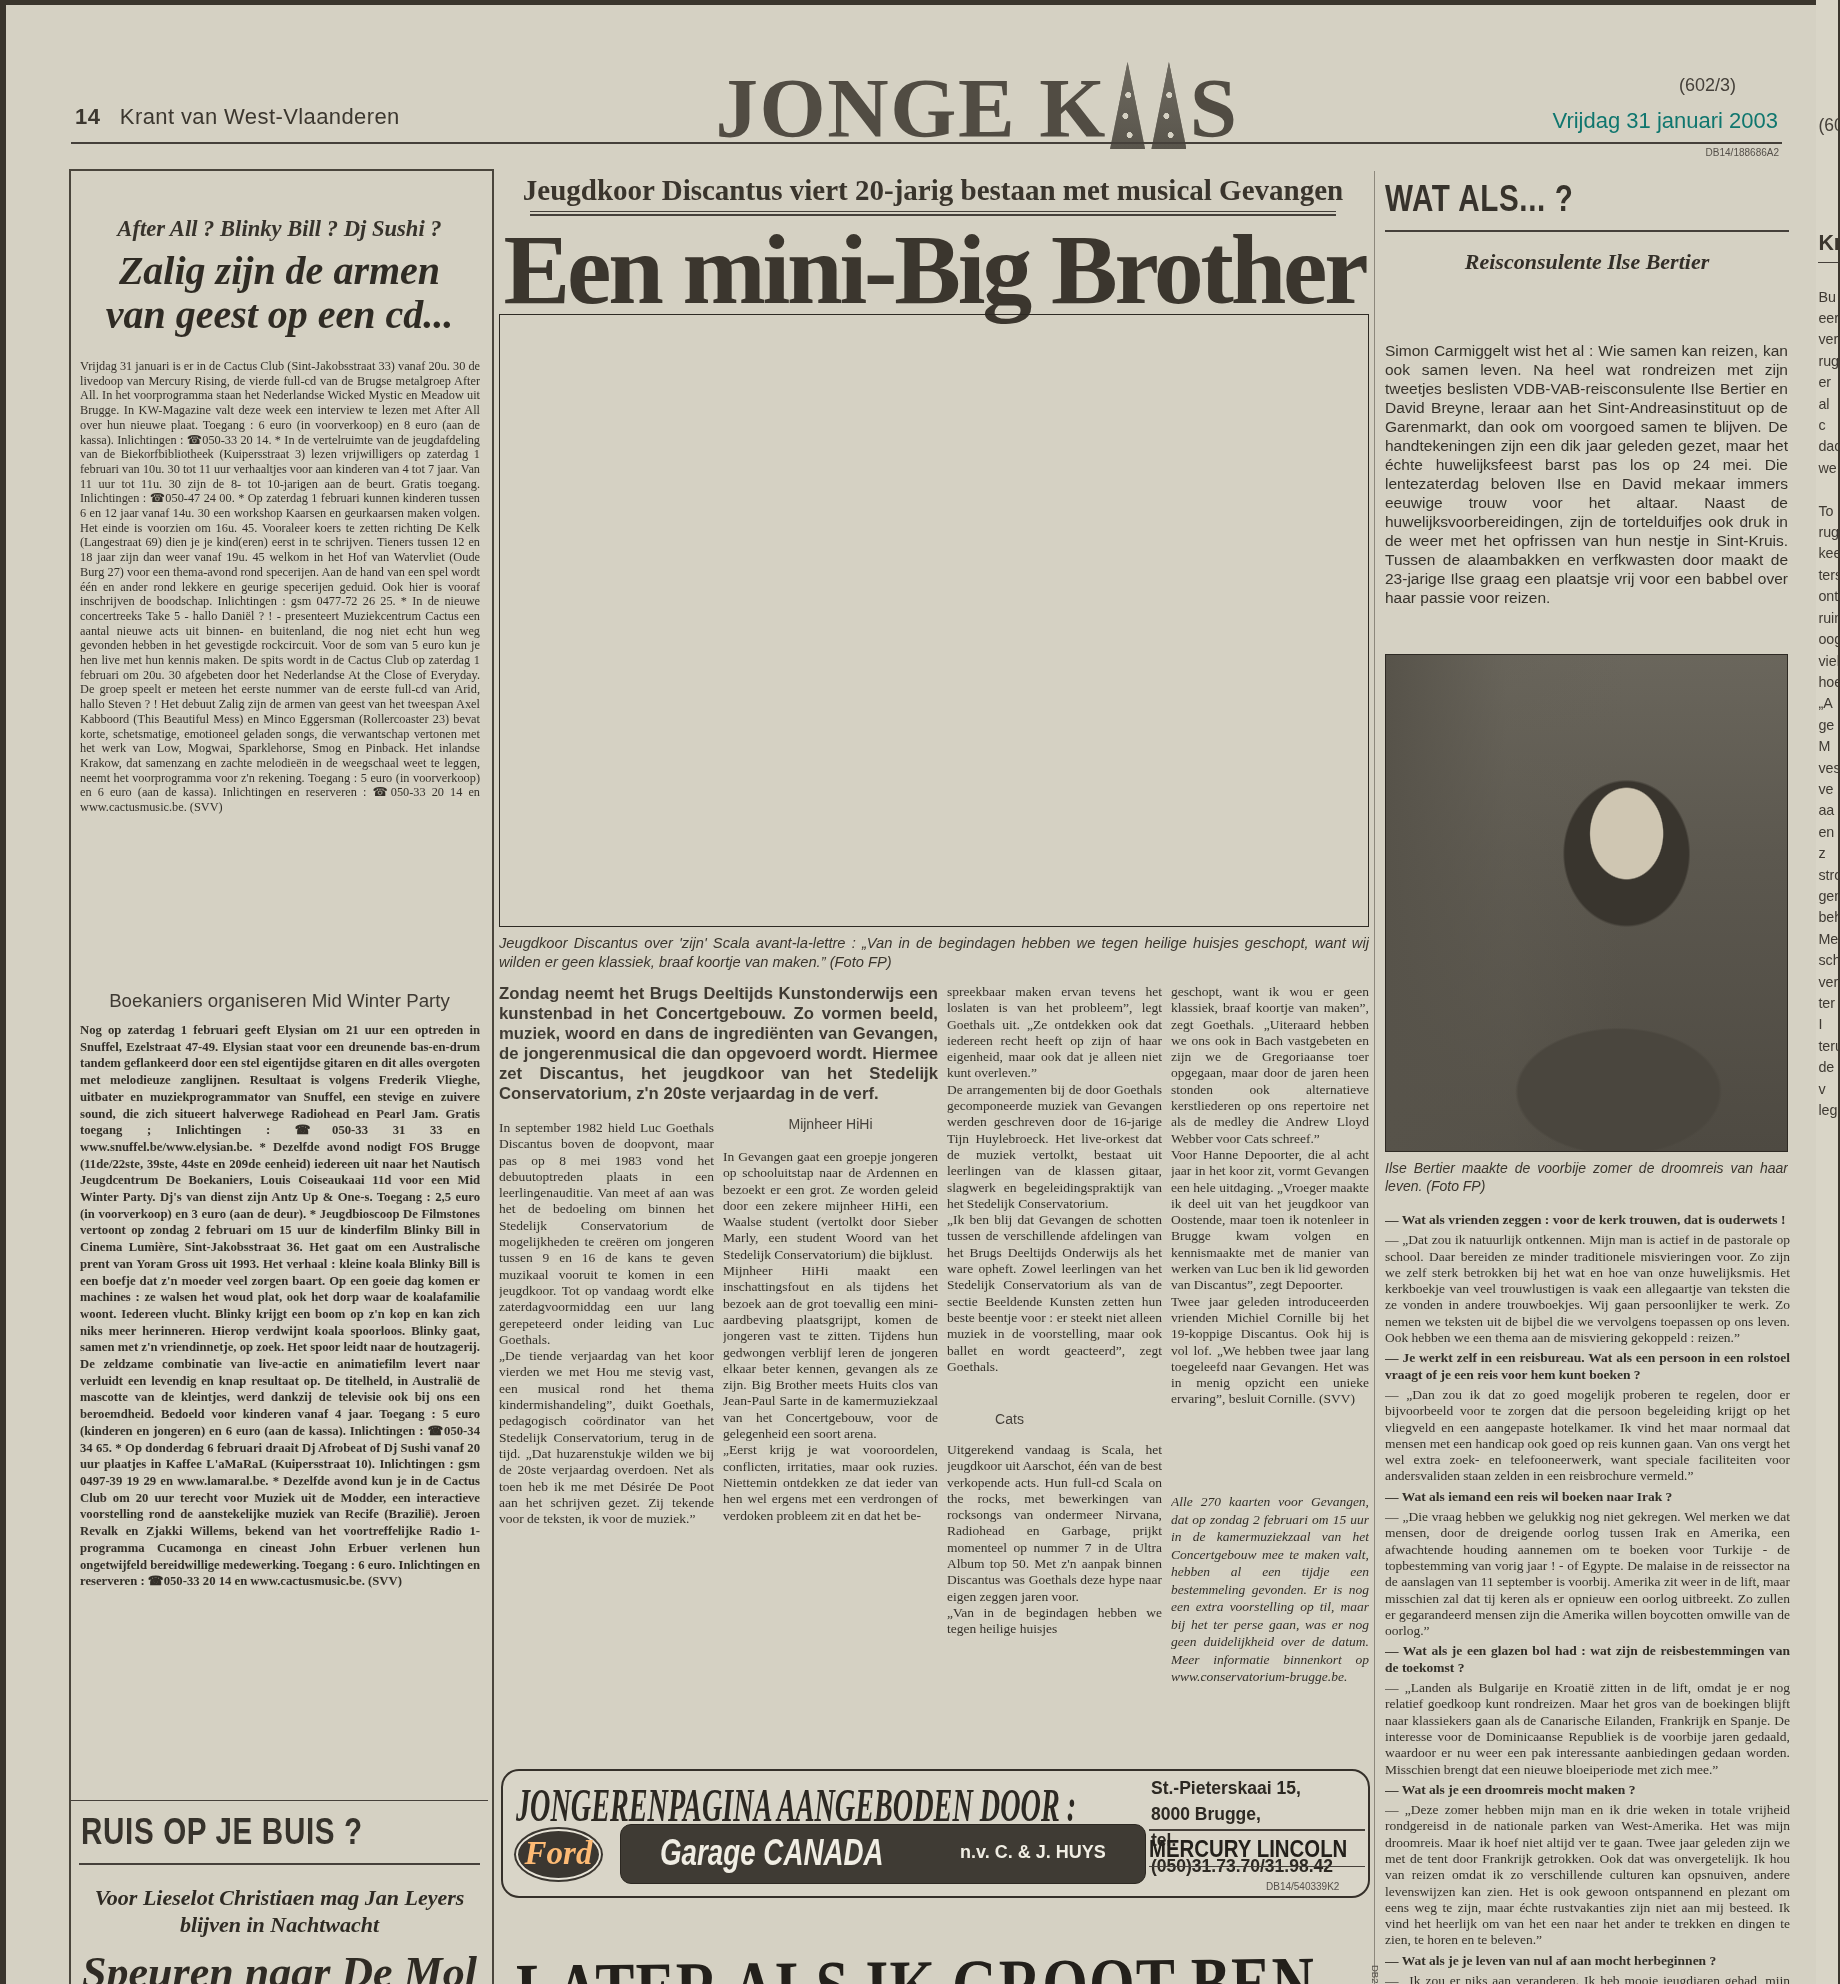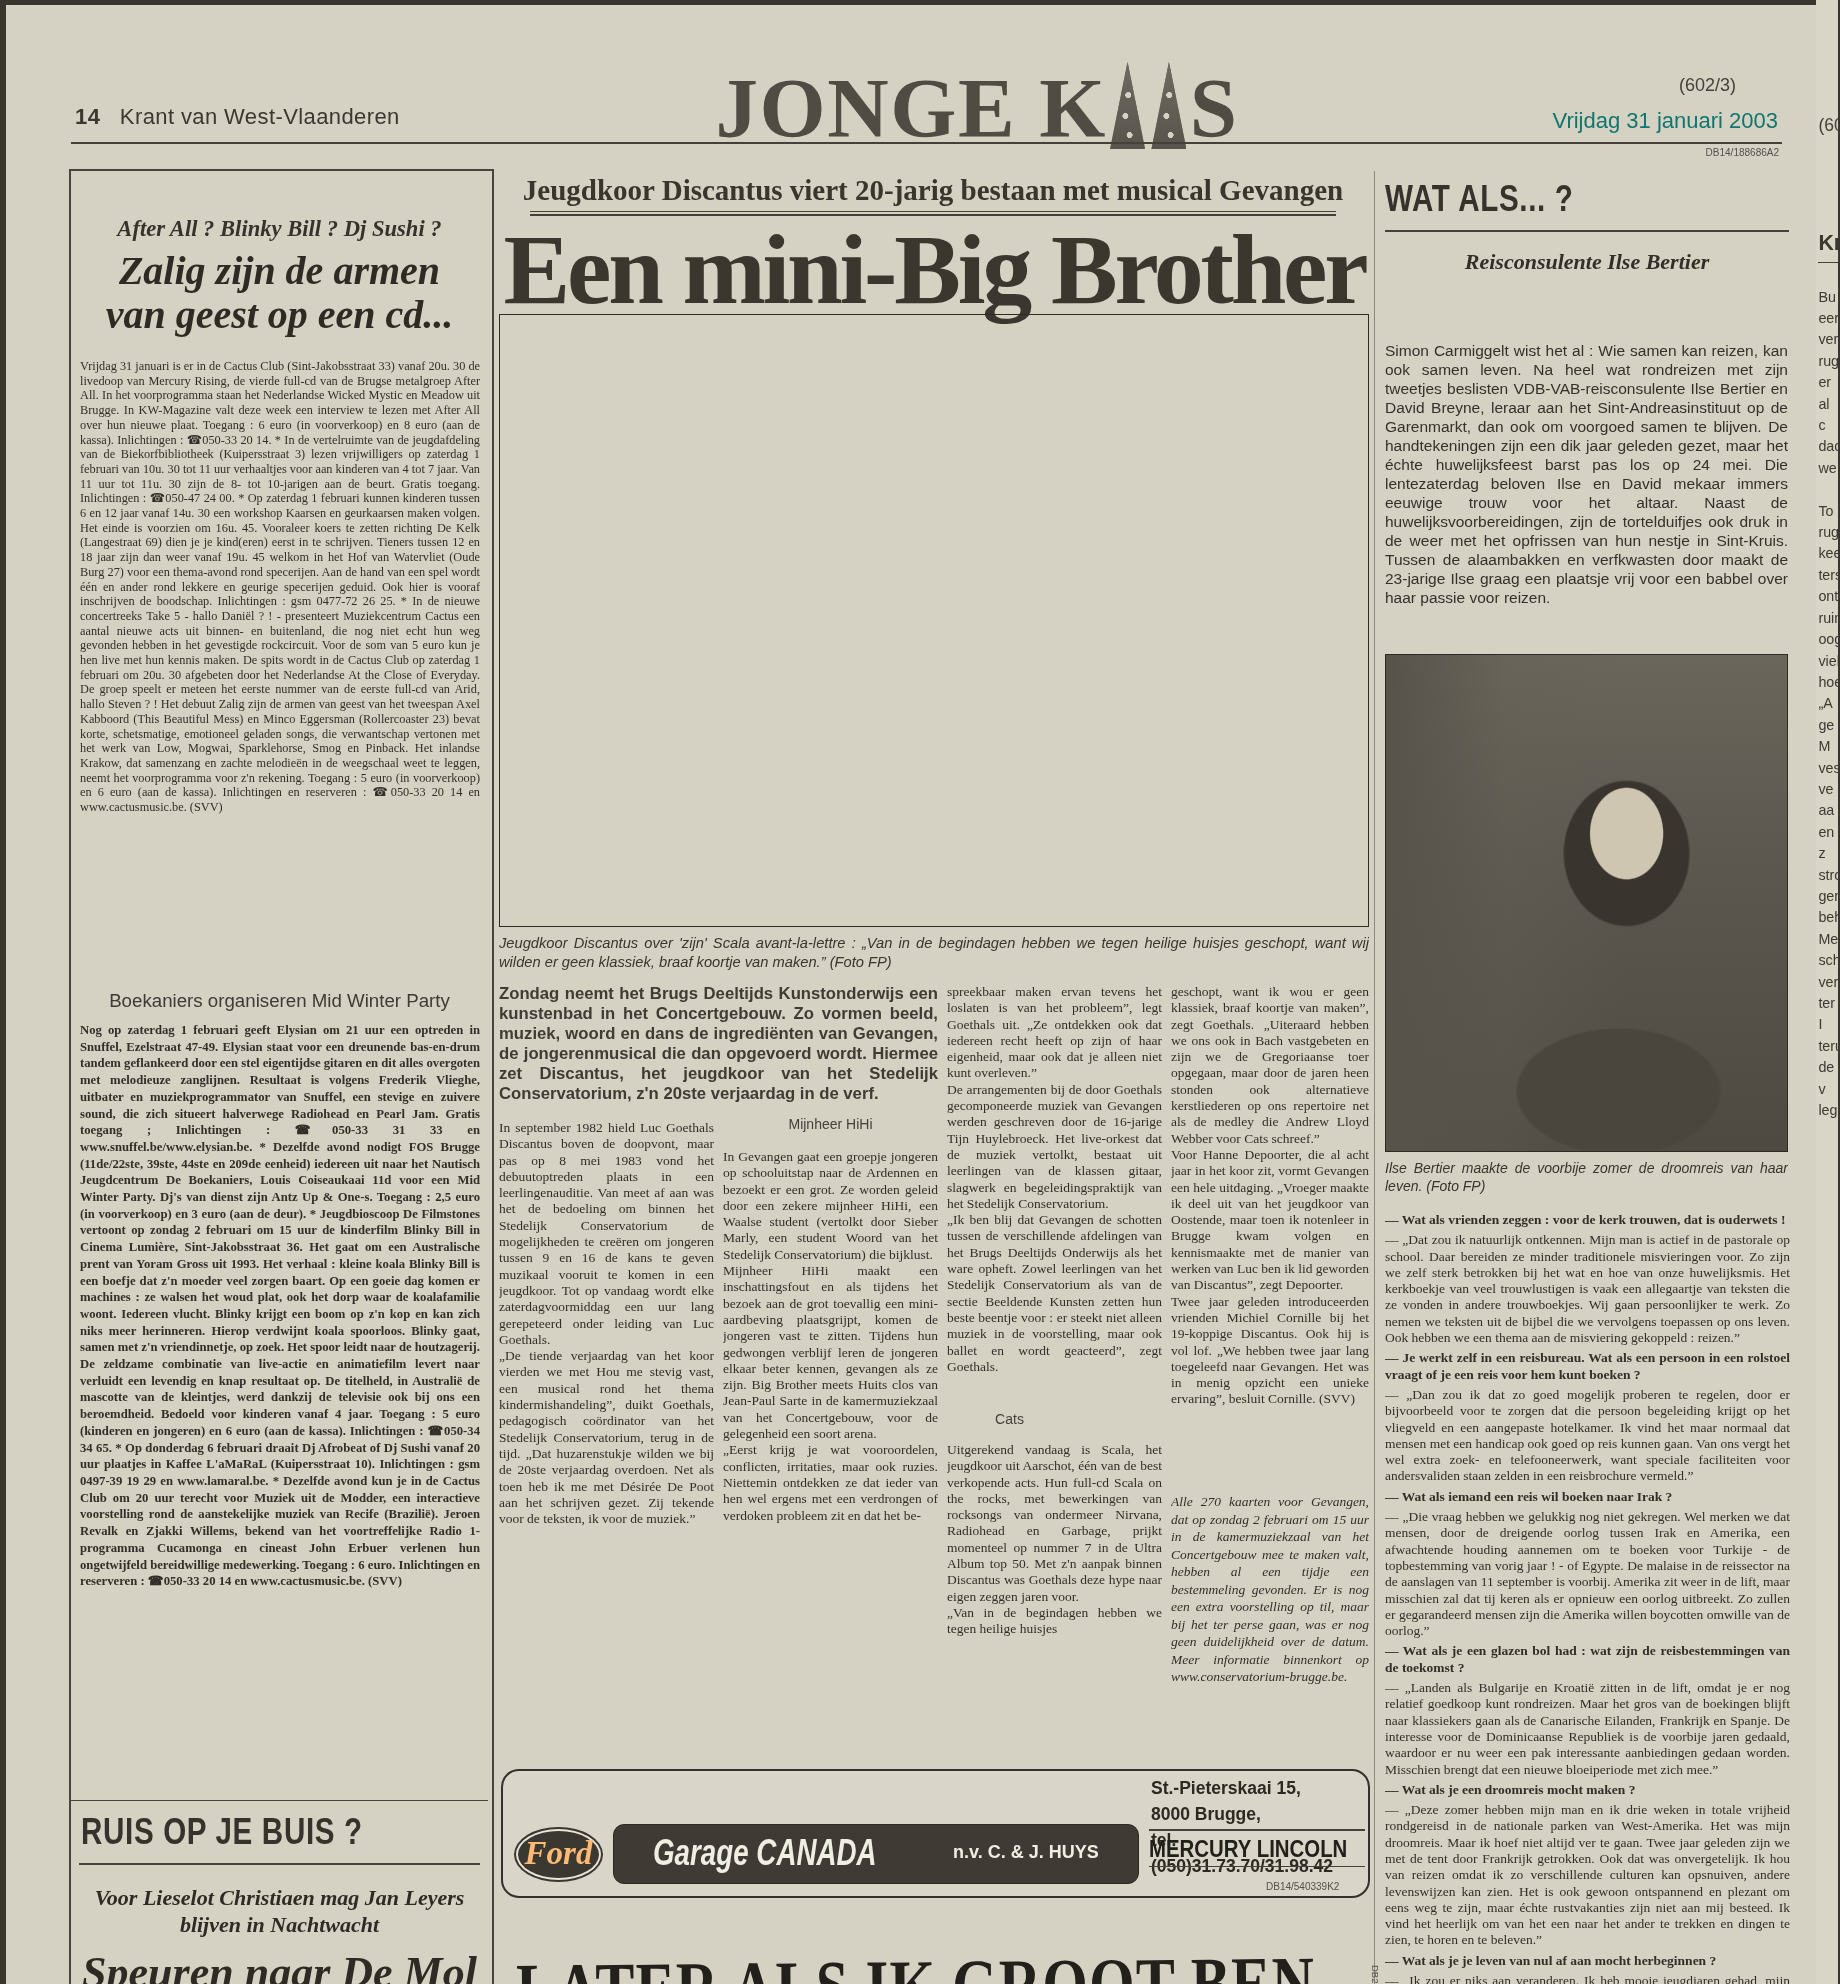--- a/index.html
+++ b/index.html
@@ -38,21 +38,21 @@
   .introb{font-weight:bold;font-size:16.7px;line-height:20px;color:#403b33;}
   .colser{font-size:13.5px;line-height:16.3px;}
   .subhead{font-size:14px;color:#45403a;}
   
   .adbox{border:2px solid #35302a;border-radius:18px;background:#d9d5c8;}
   .adtitle{font-weight:900;font-style:italic;font-size:47px;color:#2c2822;}
   .adaddr{font-weight:bold;font-size:17.5px;line-height:26px;color:#2c2822;}
   .fordoval{border:2px solid #e8e4d8;border-radius:50%;background:#3b3731;color:#fdba74;
             font-style:italic;font-weight:bold;font-size:33px;text-align:center;
             box-shadow:0 0 0 2px #3b3731;}
-  .canbox{background:#3f3b34;border-radius:11px;border:1.6px solid #2c2822;color:#f0ede3;}
+  .canbox{background:#3f3b34;border-radius:11px;border:1.6px solid #2c2822;color:#f0ede3;margin-left:7px;}
   .mercury{font-weight:900;font-size:24px;color:#23201b;}
   .tiny{font-size:10px;color:#55504a;}
   
   .watkick{font-style:italic;font-weight:bold;font-size:22px;}
   .wathead{font-style:italic;font-weight:bold;font-size:47px;color:#2f2b24;}
   .watintro{font-size:15.5px;line-height:19px;color:#35312a;}
   .qa p{margin:0 0 4px 0;font-size:13.5px;line-height:16.3px;}
   .qa .q{font-weight:bold;}
   .vtext{writing-mode:vertical-rl;font-size:9.5px;color:#55504a;}
   
@@ -134,20 +134,23 @@
 „Ik ben blij dat Gevangen de schotten tussen de verschillende afdelingen van het Brugs Deeltijds Onderwijs als het ware opheft. Zowel leerlingen van het Stedelijk Conservatorium als van de sectie Beeldende Kunsten zetten hun beste beentje voor : er steekt niet alleen muziek in de voorstelling, maar ook ballet en wordt geacteerd”, zegt Goethals.</div>
   <div class="abs center sans subhead" style="left:902px;top:1411px;width:215px;">Cats</div>
   <div class="abs just colser clip pre" style="left:947px;top:1442px;width:215px;height:294px;">Uitgerekend vandaag is Scala, het jeugdkoor uit Aarschot, één van de best verkopende acts. Hun full-cd Scala on the rocks, met bewerkingen van rocksongs van ondermeer Nirvana, Radiohead en Garbage, prijkt momenteel op nummer 7 in de Ultra Album top 50. Met z'n aanpak binnen Discantus was Goethals deze hype naar eigen zeggen jaren voor.
 „Van in de begindagen hebben we tegen heilige huisjes</div>
   <div class="abs just colser clip pre" style="left:1171px;top:984px;width:198px;height:504px;">geschopt, want ik wou er geen klassiek, braaf koortje van maken”, zegt Goethals. „Uiteraard hebben we ons ook in Bach vastgebeten en zijn we de Gregoriaanse toer opgegaan, maar door de jaren heen stonden ook alternatieve kerstliederen op ons repertoire net als de medley die Andrew Lloyd Webber voor Cats schreef.”
 Voor Hanne Depoorter, die al acht jaar in het koor zit, vormt Gevangen een hele uitdaging. „Vroeger maakte ik deel uit van het jeugdkoor van Oostende, maar toen ik notenleer in Brugge kwam volgen en kennismaakte met de manier van werken van Luc ben ik lid geworden van Discantus”, zegt Depoorter.
 Twee jaar geleden introduceerden vrienden Michiel Cornille bij het 19-koppige Discantus. Ook hij is vol lof. „We hebben twee jaar lang toegeleefd naar Gevangen. Het was in menig opzicht een unieke ervaring”, besluit Cornille.   (SVV)</div>
   <div class="abs just colser clip pre" style="left:1171px;top:1493px;width:198px;height:246px;font-style:italic;line-height:17.5px;">Alle 270 kaarten voor Gevangen, dat op zondag 2 februari om 15 uur in de kamermuziekzaal van het Concertgebouw mee te maken valt, hebben al een tijdje een bestemmeling gevonden. Er is nog een extra voorstelling op til, maar bij het ter perse gaan, was er nog geen duidelijkheid over de datum. Meer informatie binnenkort op www.conservatorium-brugge.be.</div>
 
   <div class="abs adbox" style="left:501px;top:1769px;width:865px;height:125px;"></div>
+  <div class="abs" style="left:516px;top:1778px;">
+    <span class="cond adtitle" style="transform:scaleX(.6);">JONGERENPAGINA AANGEBODEN DOOR :</span>
+  </div>
   <div class="abs sans adaddr pre" style="left:1151px;top:1775px;width:210px;">St.-Pieterskaai 15,
 8000 Brugge,
 tel. (050)31.73.70/31.98.42</div>
   <div class="abs fordoval" style="left:516px;top:1829px;width:81px;height:47px;line-height:44px;">Ford</div>
   <div class="abs canbox" style="left:613px;top:1824px;width:524px;height:58px;text-align:center;">
     <span class="cond sans" style="font-weight:900;font-style:italic;font-size:37px;line-height:55px;transform:scaleX(.75);vertical-align:middle;">Garage CANADA</span>
     <span class="sans" style="font-weight:bold;font-size:18px;vertical-align:middle;">n.v. C. &amp; J. HUYS</span>
   </div>
   <div class="abs" style="left:1149px;top:1829px;width:216px;">
     <div class="rule" style="height:1.6px;margin-bottom:4px;"></div>

